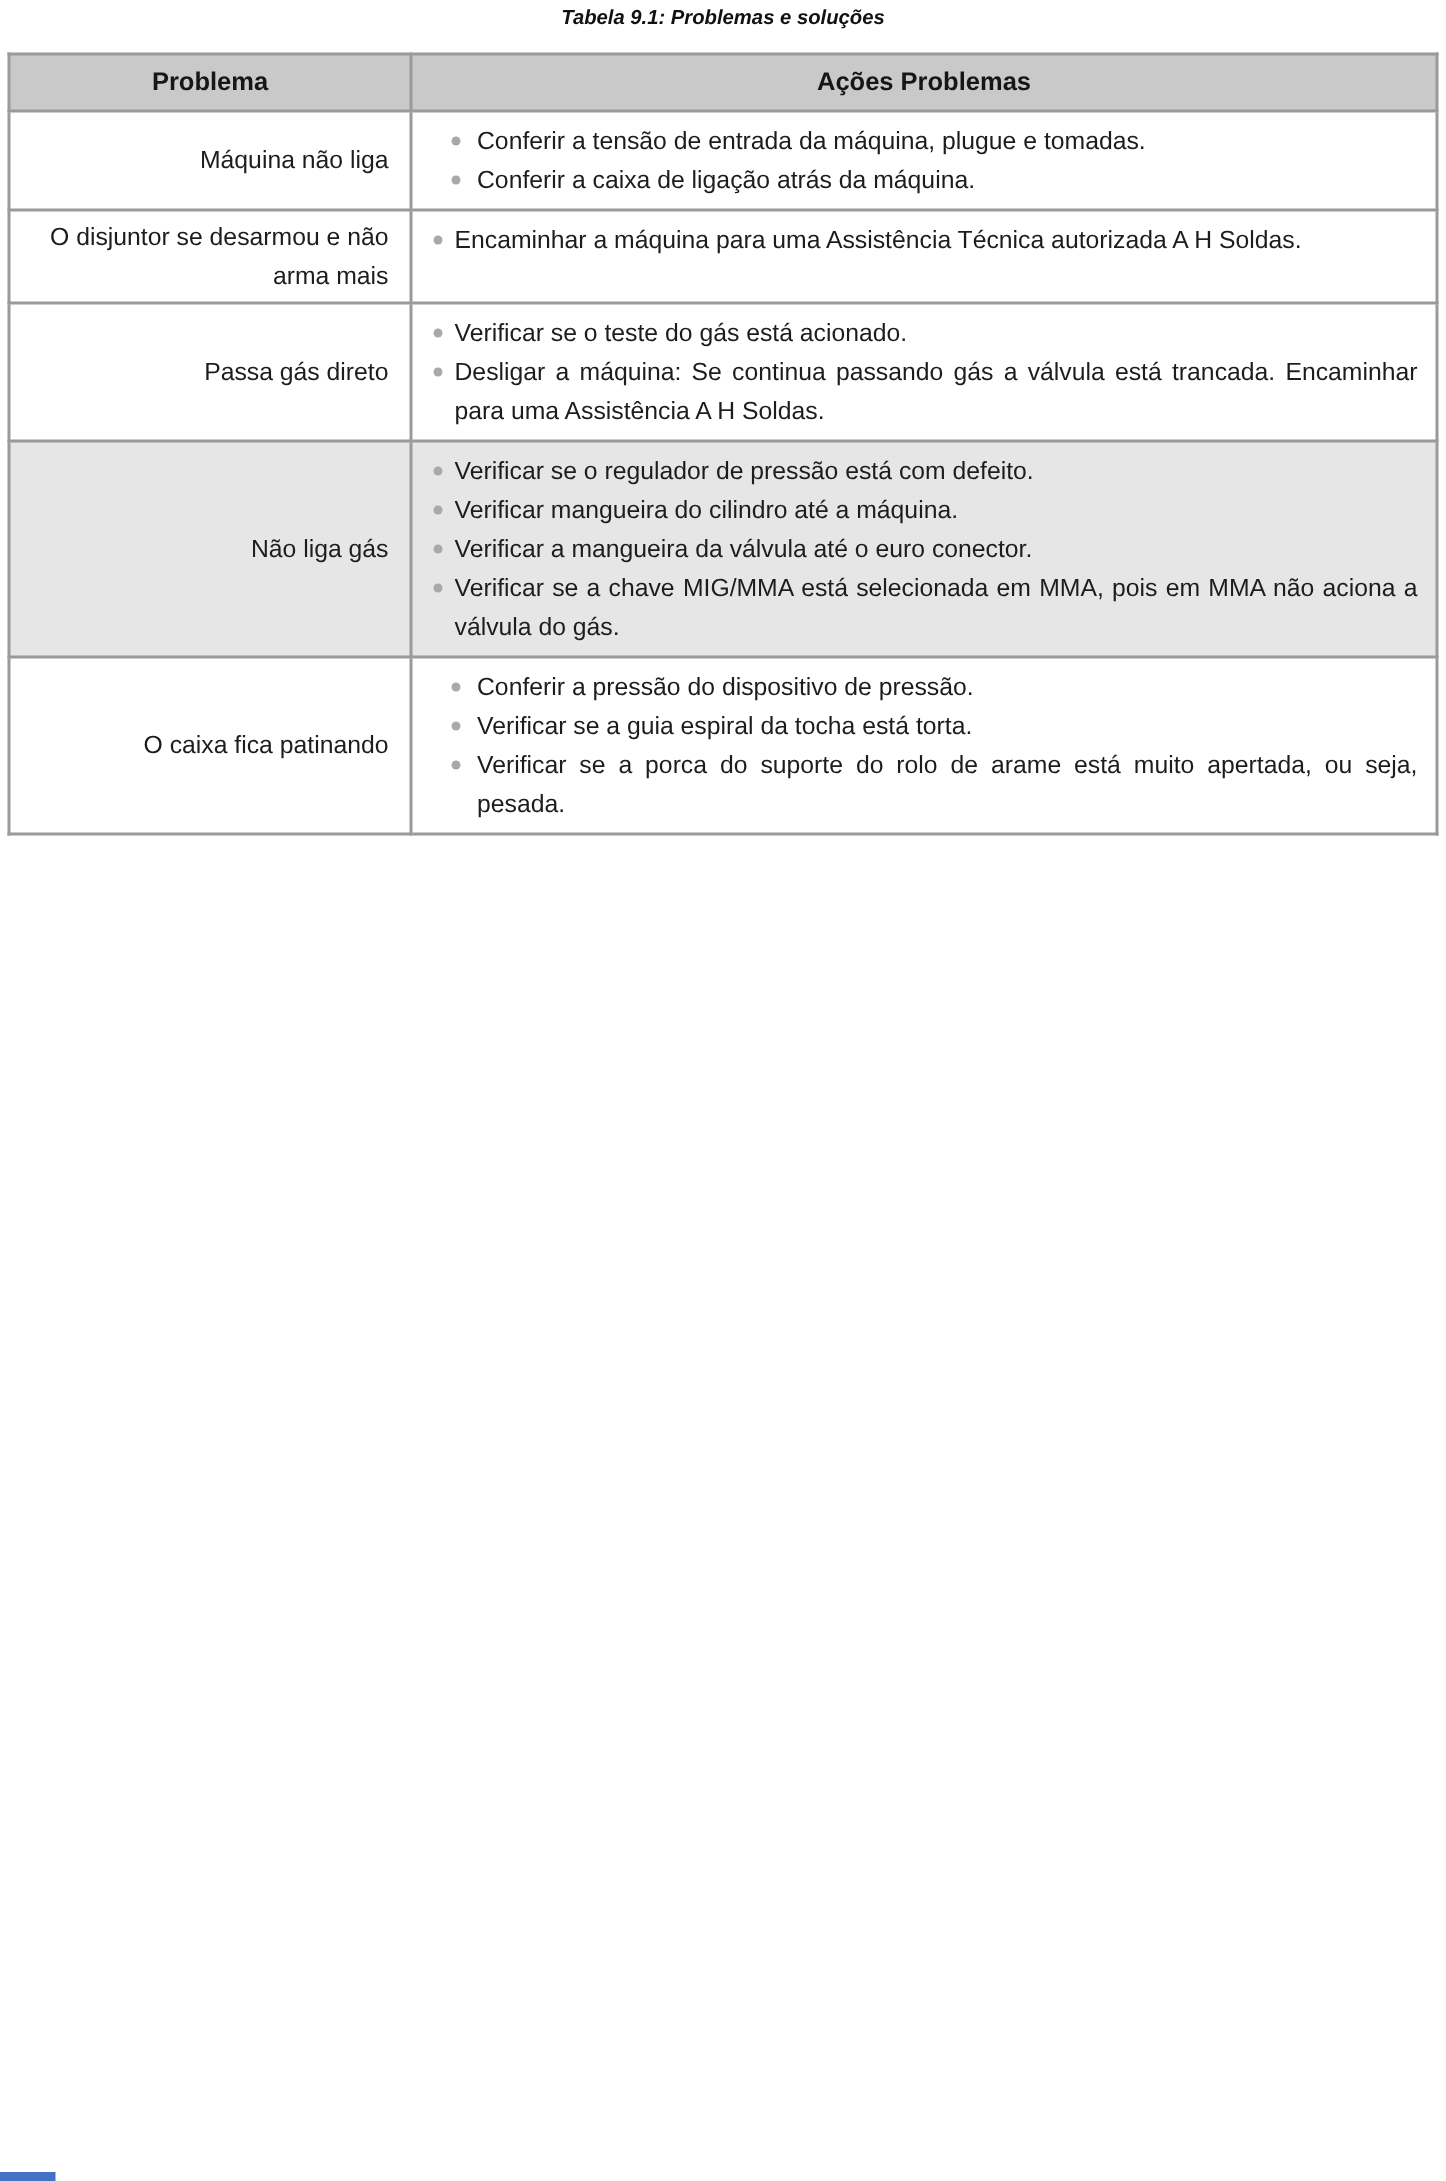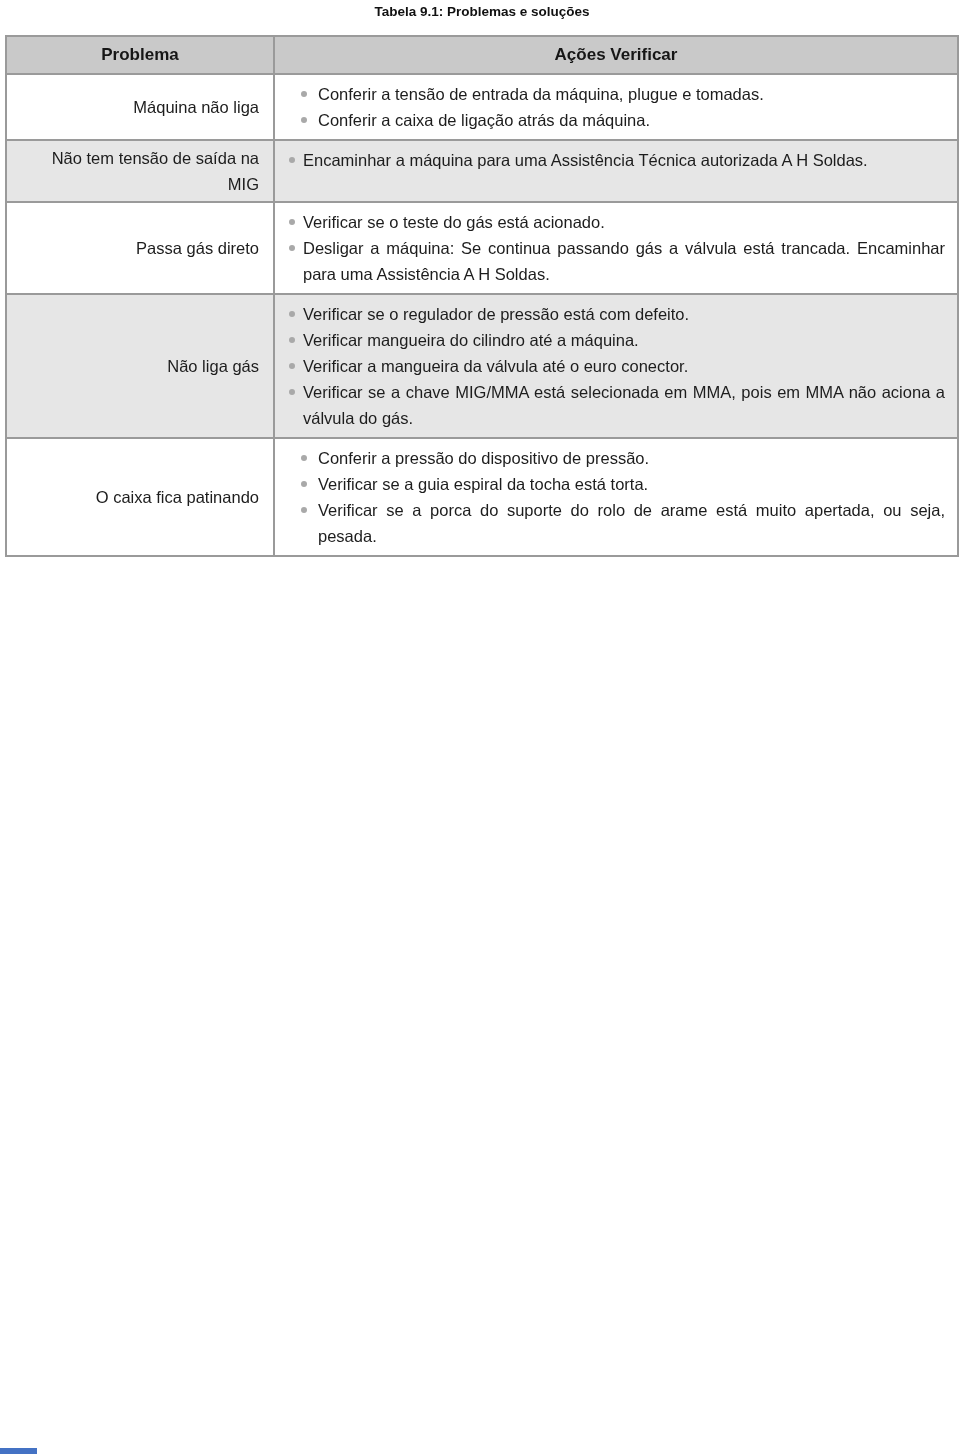--- a/index.html
+++ b/index.html
@@ -4,21 +4,21 @@
 <style>
   html,body{margin:0;padding:0}
   body{
     width:964px;height:1454px;position:relative;overflow:hidden;
     background:#ffffff;color:#1d1d1d;
     font-family:"Liberation Sans","DejaVu Sans",sans-serif;
     -webkit-font-smoothing:antialiased;
   }
   .caption{
     margin:4px 0 7px 0;text-align:center;
-    font-size:13.5px;font-weight:bold;color:#111;
+    font-size:13.5px;font-weight:bold;font-style:italic;color:#111;
   }
   table.trouble{
     border-collapse:collapse;table-layout:fixed;
     width:954px;margin:16px 5px;
     border:2px solid #7f7f7f;
   }
   col.c1{width:268px}
   th,td{border:2px solid #9a9a9a}
   th{
     background:#c9c9c9;height:34px;
@@ -57,35 +57,35 @@
 <div class="caption">Tabela 9.1: Problemas e soluções</div>
 
 <table class="trouble">
   <colgroup>
       <col class="c1">
       <col class="c2">
     </colgroup>
   <thead>
     <tr>
       <th>Problema</th>
-      <th>Ações Verificar</th>
+      <th>Ações Problemas</th>
     </tr>
   </thead>
   <tbody>
     <tr class="r0">
       <td class="problem">Máquina não liga</td>
       <td class="actions">
         <ul class="actions-list indent">
           <li>Conferir a tensão de entrada da máquina, plugue e tomadas.</li>
           <li>Conferir a caixa de ligação atrás da máquina.</li>
         </ul>
       </td>
     </tr>
-    <tr class="r3 shaded">
-      <td class="problem">Não tem tensão de saída na MIG</td>
+    <tr class="r2">
+      <td class="problem">O disjuntor se desarmou e não arma mais</td>
       <td class="actions">
         <ul class="actions-list">
           <li>Encaminhar a máquina para uma Assistência Técnica autorizada A H Soldas.</li>
         </ul>
       </td>
     </tr>
     <tr class="r6">
       <td class="problem">Passa gás direto</td>
       <td class="actions">
         <ul class="actions-list">

